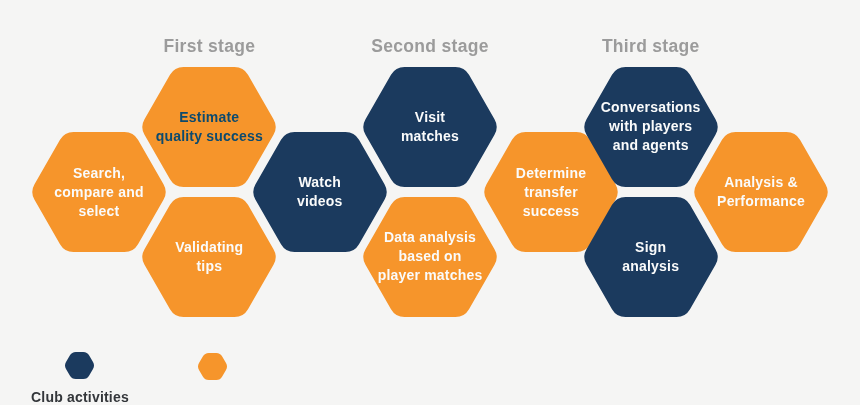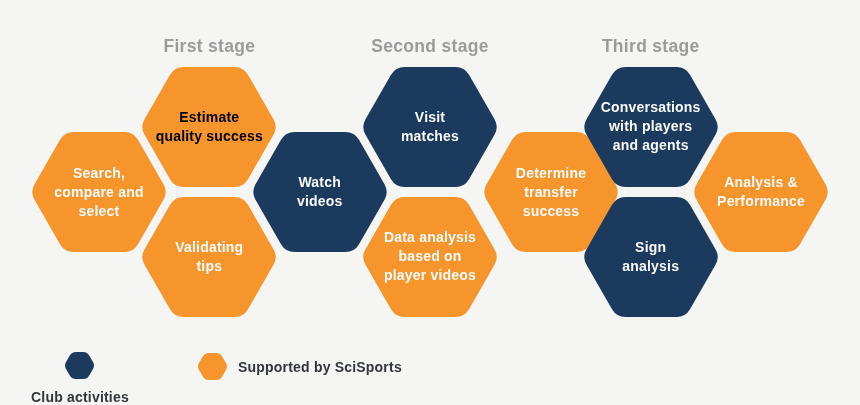--- a/index.html
+++ b/index.html
@@ -45,21 +45,21 @@
       <div class="hex-label" style="color:#FAFBFB">
         <span>Search,</span>
         <span>compare and</span>
         <span>select</span>
       </div>
     </div>
     <div class="hex" style="left: 140.3px; top: 66.5px;">
       <svg width="138" height="120" viewBox="0 0 138 120">
         <path d="M4.5 67.8Q0.0 60.0 4.5 52.2L30.0 7.8Q34.5 0.0 43.5 0.0L94.5 0.0Q103.5 0.0 108.0 7.8L133.5 52.2Q138.0 60.0 133.5 67.8L108.0 112.2Q103.5 120.0 94.5 120.0L43.5 120.0Q34.5 120.0 30.0 112.2Z" fill="#F6952B"></path>
       </svg>
-      <div class="hex-label" style="color:#000000">
+      <div class="hex-label" style="color:#0c4a6e">
         <span>Estimate</span>
         <span>quality success</span>
       </div>
     </div>
     <div class="hex" style="left: 140.3px; top: 196.5px;">
       <svg width="138" height="120" viewBox="0 0 138 120">
         <path d="M4.5 67.8Q0.0 60.0 4.5 52.2L30.0 7.8Q34.5 0.0 43.5 0.0L94.5 0.0Q103.5 0.0 108.0 7.8L133.5 52.2Q138.0 60.0 133.5 67.8L108.0 112.2Q103.5 120.0 94.5 120.0L43.5 120.0Q34.5 120.0 30.0 112.2Z" fill="#F6952B"></path>
       </svg>
       <div class="hex-label" style="color:#FAFBFB">
         <span>Validating</span>
@@ -84,21 +84,21 @@
         <span>matches</span>
       </div>
     </div>
     <div class="hex" style="left: 361px; top: 196.5px;">
       <svg width="138" height="120" viewBox="0 0 138 120">
         <path d="M4.5 67.8Q0.0 60.0 4.5 52.2L30.0 7.8Q34.5 0.0 43.5 0.0L94.5 0.0Q103.5 0.0 108.0 7.8L133.5 52.2Q138.0 60.0 133.5 67.8L108.0 112.2Q103.5 120.0 94.5 120.0L43.5 120.0Q34.5 120.0 30.0 112.2Z" fill="#F6952B"></path>
       </svg>
       <div class="hex-label" style="color:#FAFBFB">
         <span>Data analysis</span>
         <span>based on</span>
-        <span>player videos</span>
+        <span>player matches</span>
       </div>
     </div>
     <div class="hex" style="left: 482px; top: 132px;">
       <svg width="138" height="120" viewBox="0 0 138 120">
         <path d="M4.5 67.8Q0.0 60.0 4.5 52.2L30.0 7.8Q34.5 0.0 43.5 0.0L94.5 0.0Q103.5 0.0 108.0 7.8L133.5 52.2Q138.0 60.0 133.5 67.8L108.0 112.2Q103.5 120.0 94.5 120.0L43.5 120.0Q34.5 120.0 30.0 112.2Z" fill="#F6952B"></path>
       </svg>
       <div class="hex-label" style="color:#FAFBFB">
         <span>Determine</span>
         <span>transfer</span>
         <span>success</span>
@@ -135,15 +135,14 @@
     <div class="legend-item" style="left: 31px; flex-direction: column;">
       <svg width="31" height="27" viewBox="0 0 31 27">
         <path d="M2.0 17.0Q0.0 13.5 2.0 10.0L5.8 3.5Q7.8 0.0 11.8 0.0L19.3 0.0Q23.3 0.0 25.2 3.5L29.0 10.0Q31.0 13.5 29.0 17.0L25.2 23.5Q23.3 27.0 19.3 27.0L11.8 27.0Q7.8 27.0 5.8 23.5Z" fill="#1B3A5E"></path>
       </svg>
       <span class="legend-label" style="color:#33363A">Club activities</span>
     </div>
     <div class="legend-item" style="left: 197px;">
       <svg width="31" height="27" viewBox="0 0 31 27">
         <path d="M2.0 17.0Q0.0 13.5 2.0 10.0L5.8 3.5Q7.8 0.0 11.8 0.0L19.3 0.0Q23.3 0.0 25.2 3.5L29.0 10.0Q31.0 13.5 29.0 17.0L25.2 23.5Q23.3 27.0 19.3 27.0L11.8 27.0Q7.8 27.0 5.8 23.5Z" fill="#F6952B"></path>
       </svg>
-      <span class="legend-label" style="color:#33363A">Supported by SciSports</span>
     </div>
   </div>
 
 </body></html>

